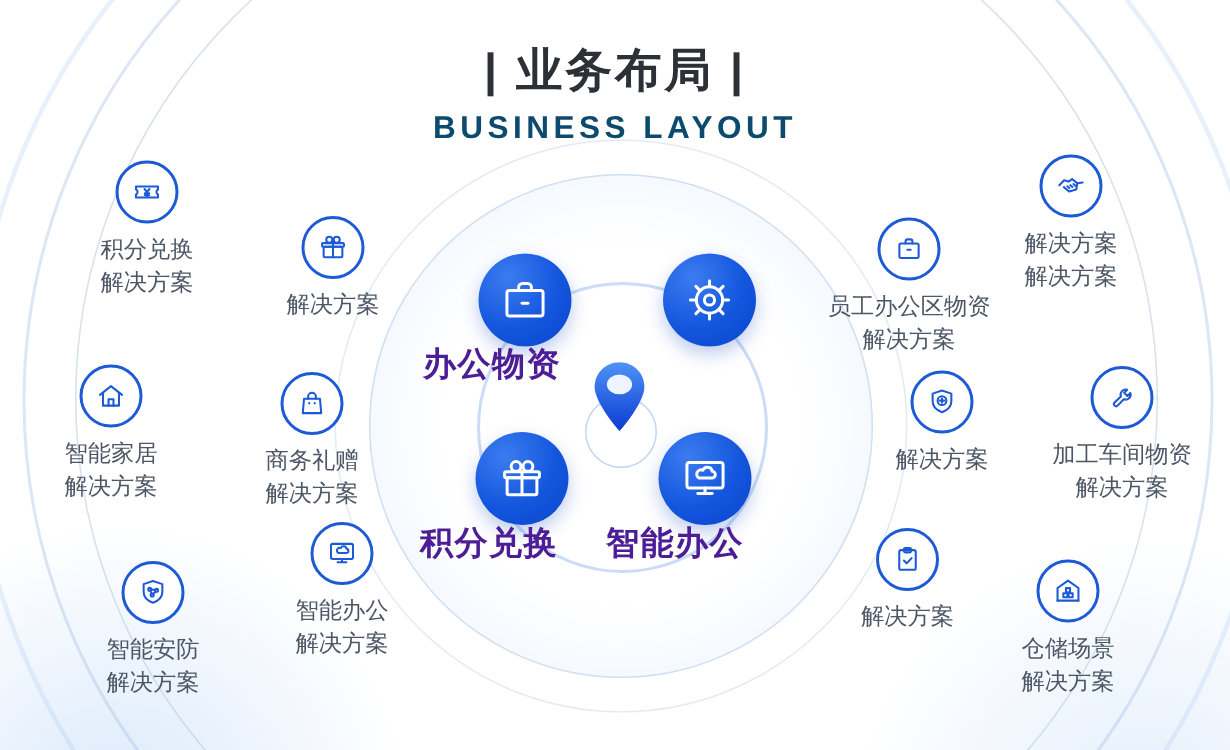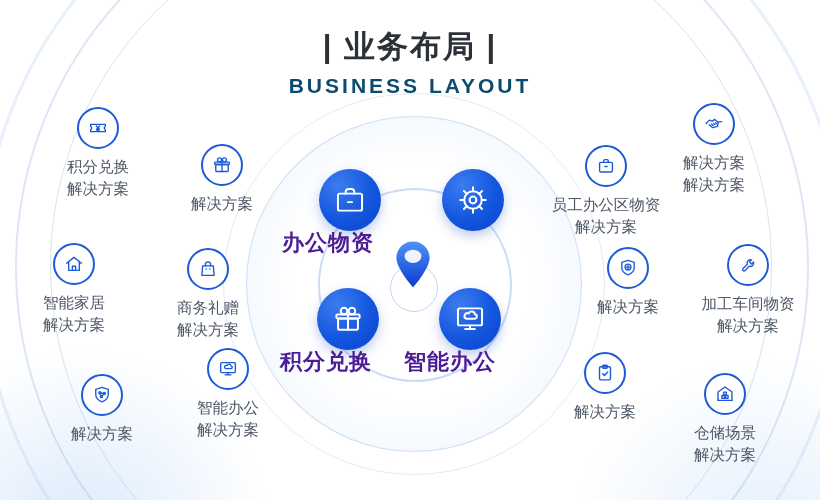--- a/index.html
+++ b/index.html
@@ -172,20 +172,21 @@
   <div class="side-item" style="left:27px;top:374px">
     <span class="ic">
       <svg viewBox="0 0 24 24">
         <path d="M12 3.6l6.8 2.3v5.5c0 4.2-2.9 6.6-6.8 8-3.9-1.4-6.8-3.8-6.8-8V5.9z"></path>
         <circle cx="9.6" cy="9.6" r="1.1"></circle>
           <circle cx="14.6" cy="10.4" r="1.1"></circle>
           <circle cx="11.4" cy="13.8" r="1.1"></circle>
         <path d="M10.7 9.8l2.8.4M10 10.6l1 2.2M13.9 11.4l-1.7 1.5"></path>
       </svg>
     </span>
+    <div>智能安防</div>
     <div>解决方案</div>
   </div>
 
   <div class="side-item" style="left:153px;top:348px">
     <span class="ic">
       <svg viewBox="0 0 24 24">
         <rect x="4" y="5" width="16" height="11" rx="1.2"></rect>
         <path d="M9.4 11.6h5.6a1.5 1.5 0 0 0 .3-3 2.2 2.2 0 0 0-4.2-.5 1.8 1.8 0 0 0-1.7 3.5z"></path>
         <path d="M12 16v2.4M8.8 18.4h6.4"></path>
       </svg>
@@ -243,21 +244,21 @@
     <span class="ic">
       <svg viewBox="0 0 24 24">
         <rect x="6" y="5.2" width="12" height="14.3" rx="1.4"></rect>
         <rect x="9.4" y="3.6" width="5.2" height="3.2" rx="1"></rect>
         <path d="M9.4 12.8l2 2 3.6-3.8"></path>
       </svg>
     </span>
     <div>解决方案</div>
   </div>
 
-  <div class="side-item" style="left:650px;top:373px">
+  <div class="side-item" style="left:637px;top:373px">
     <span class="ic">
       <svg viewBox="0 0 24 24">
         <path d="M4.4 19V9.8L12 4.4l7.6 5.4V19"></path>
         <path d="M4.4 19h15.2"></path>
         <rect x="8.6" y="13.6" width="3" height="3"></rect>
         <rect x="12.4" y="13.6" width="3" height="3"></rect>
         <rect x="10.5" y="9.9" width="3" height="3"></rect>
       </svg>
     </span>
     <div>仓储场景</div>

